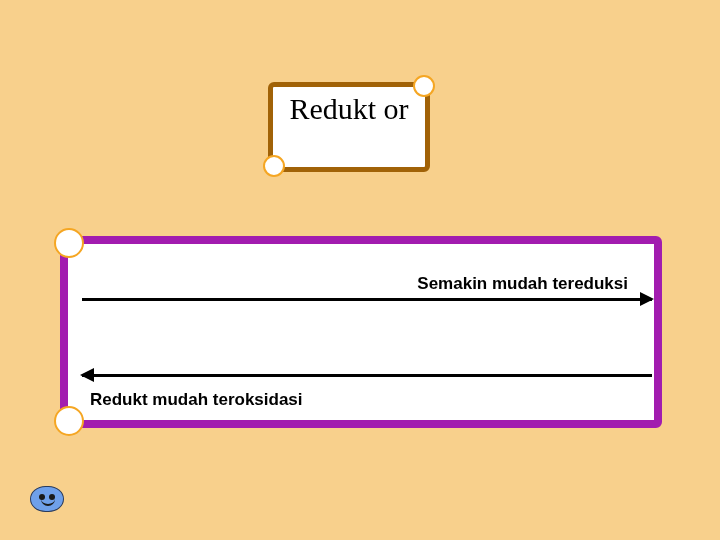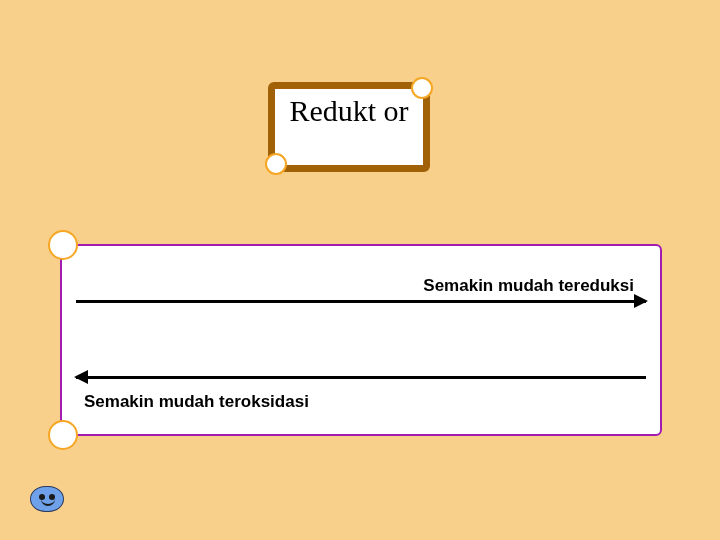--- a/index.html
+++ b/index.html
@@ -18,21 +18,21 @@
   }
 
   
   .title-card {
     position: absolute;
     top: 82px;
     left: 268px;
     width: 162px;
     height: 90px;
     background: #ffffff;
-    border: 7px solid #a16207;
+    border: 5px solid #a16207;
     border-radius: 6px;
   }
   .title-card .curl-tl,
   .title-card .curl-br {
     position: absolute;
     width: 22px;
     height: 22px;
     border: 2px solid #f5a623;
     border-radius: 50%;
     background: #ffffff;
@@ -48,26 +48,26 @@
     font-size: 30px;
     font-weight: 400;
     color: #000;
     line-height: 1.05;
     font-family: "Times New Roman", serif;
   }
 
   
   .series-panel {
     position: absolute;
-    top: 244px;
+    top: 236px;
     left: 60px;
     width: 602px;
     height: 192px;
     background: #ffffff;
-    border: 2px solid #a21caf;
+    border: 8px solid #a21caf;
     border-radius: 6px;
   }
   .series-panel .curl-top {
     position: absolute;
     width: 30px;
     height: 30px;
     border: 2px solid #f5a623;
     border-radius: 50%;
     background: #ffffff;
     top: -16px;
@@ -197,21 +197,21 @@
     <div class="curl-top"></div>
     <div class="curl-bottom"></div>
 
     <div class="label-reduced">Semakin mudah tereduksi</div>
 
     <div class="arrow-right"></div>
 
 
     <div class="arrow-left"></div>
 
-    <div class="label-oxidized">Semakin mudah teroksidasi</div>
+    <div class="label-oxidized">Redukt mudah teroksidasi</div>
   </div>
 
   <div class="smiley">
     <div class="eye l"></div>
     <div class="eye r"></div>
     <div class="mouth"></div>
   </div>
 
 </div>
 

